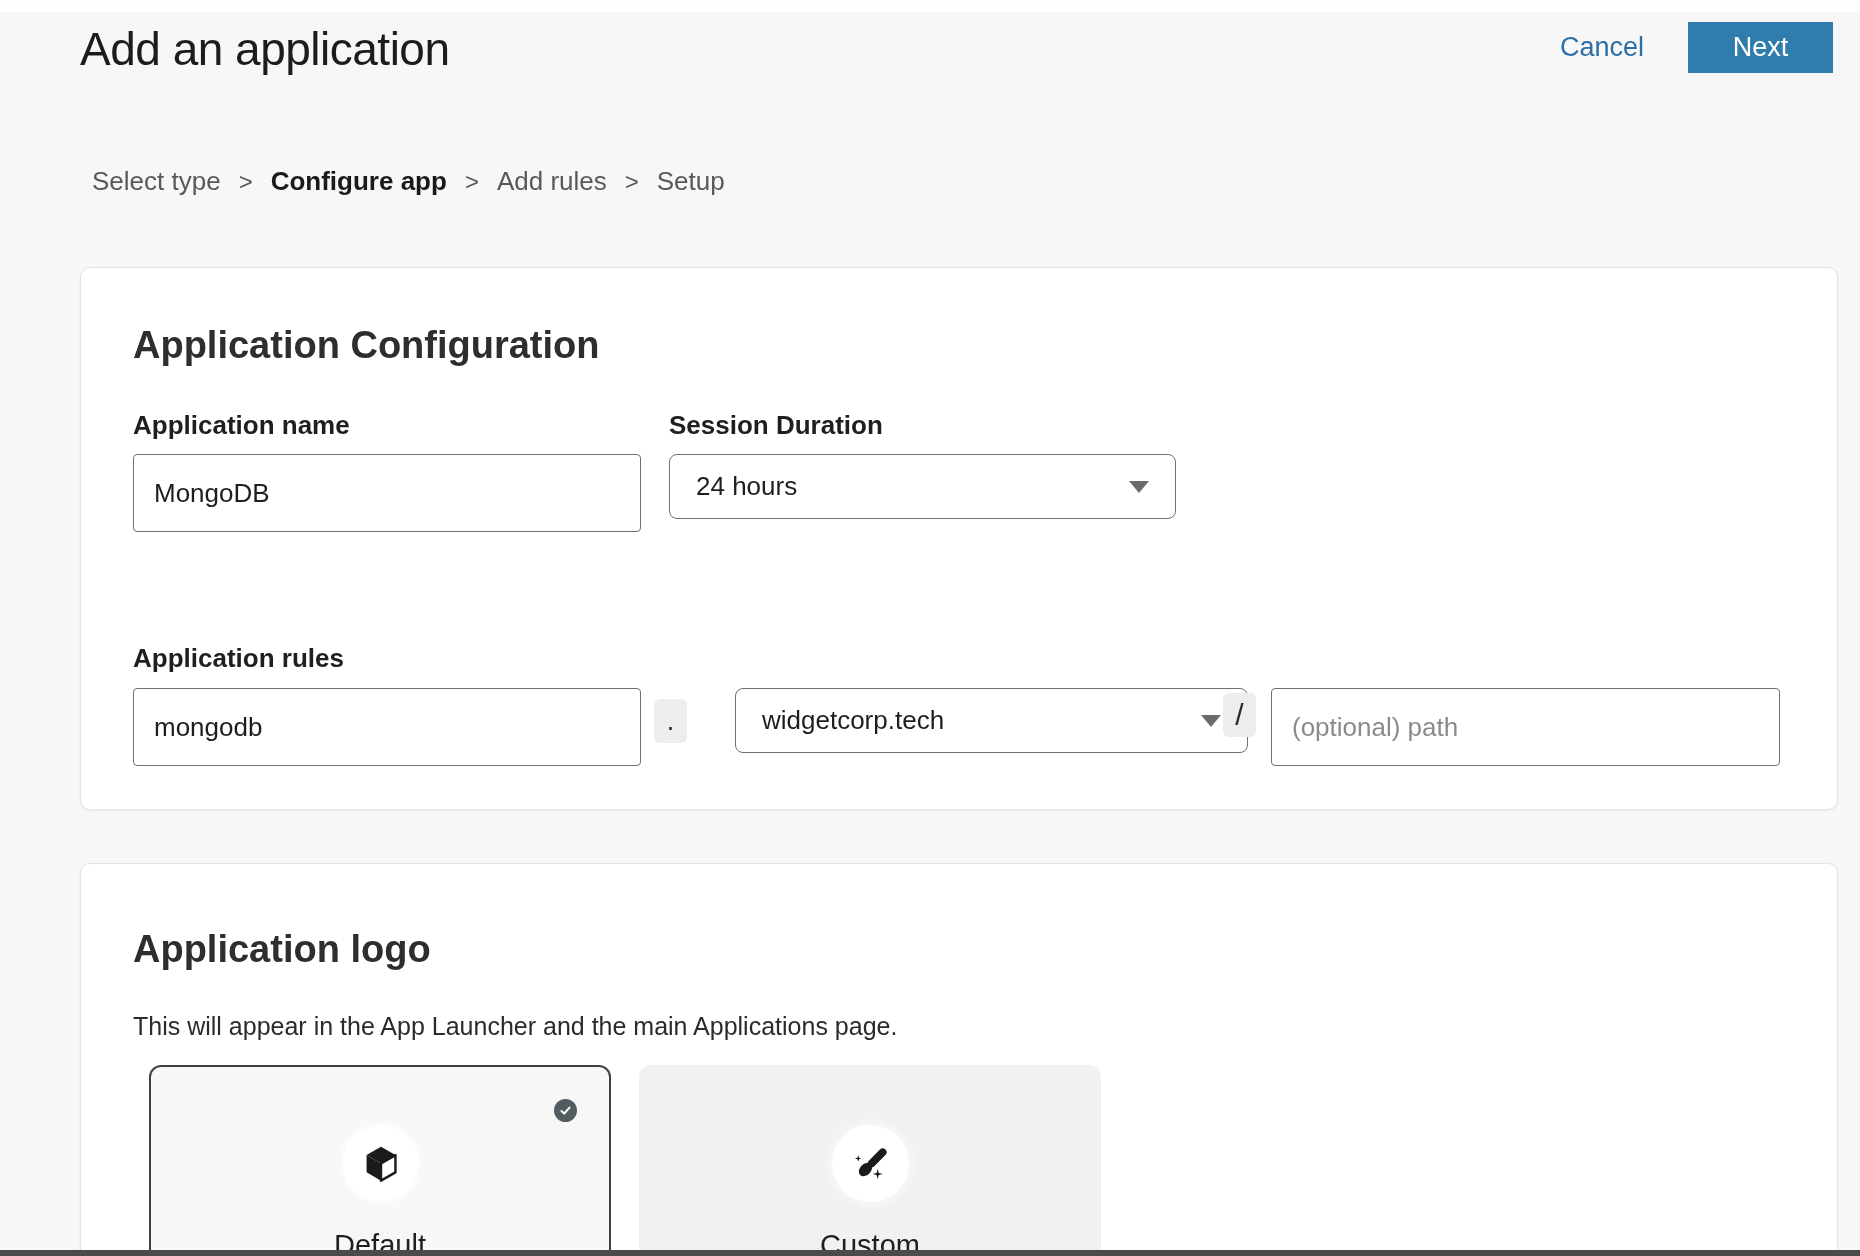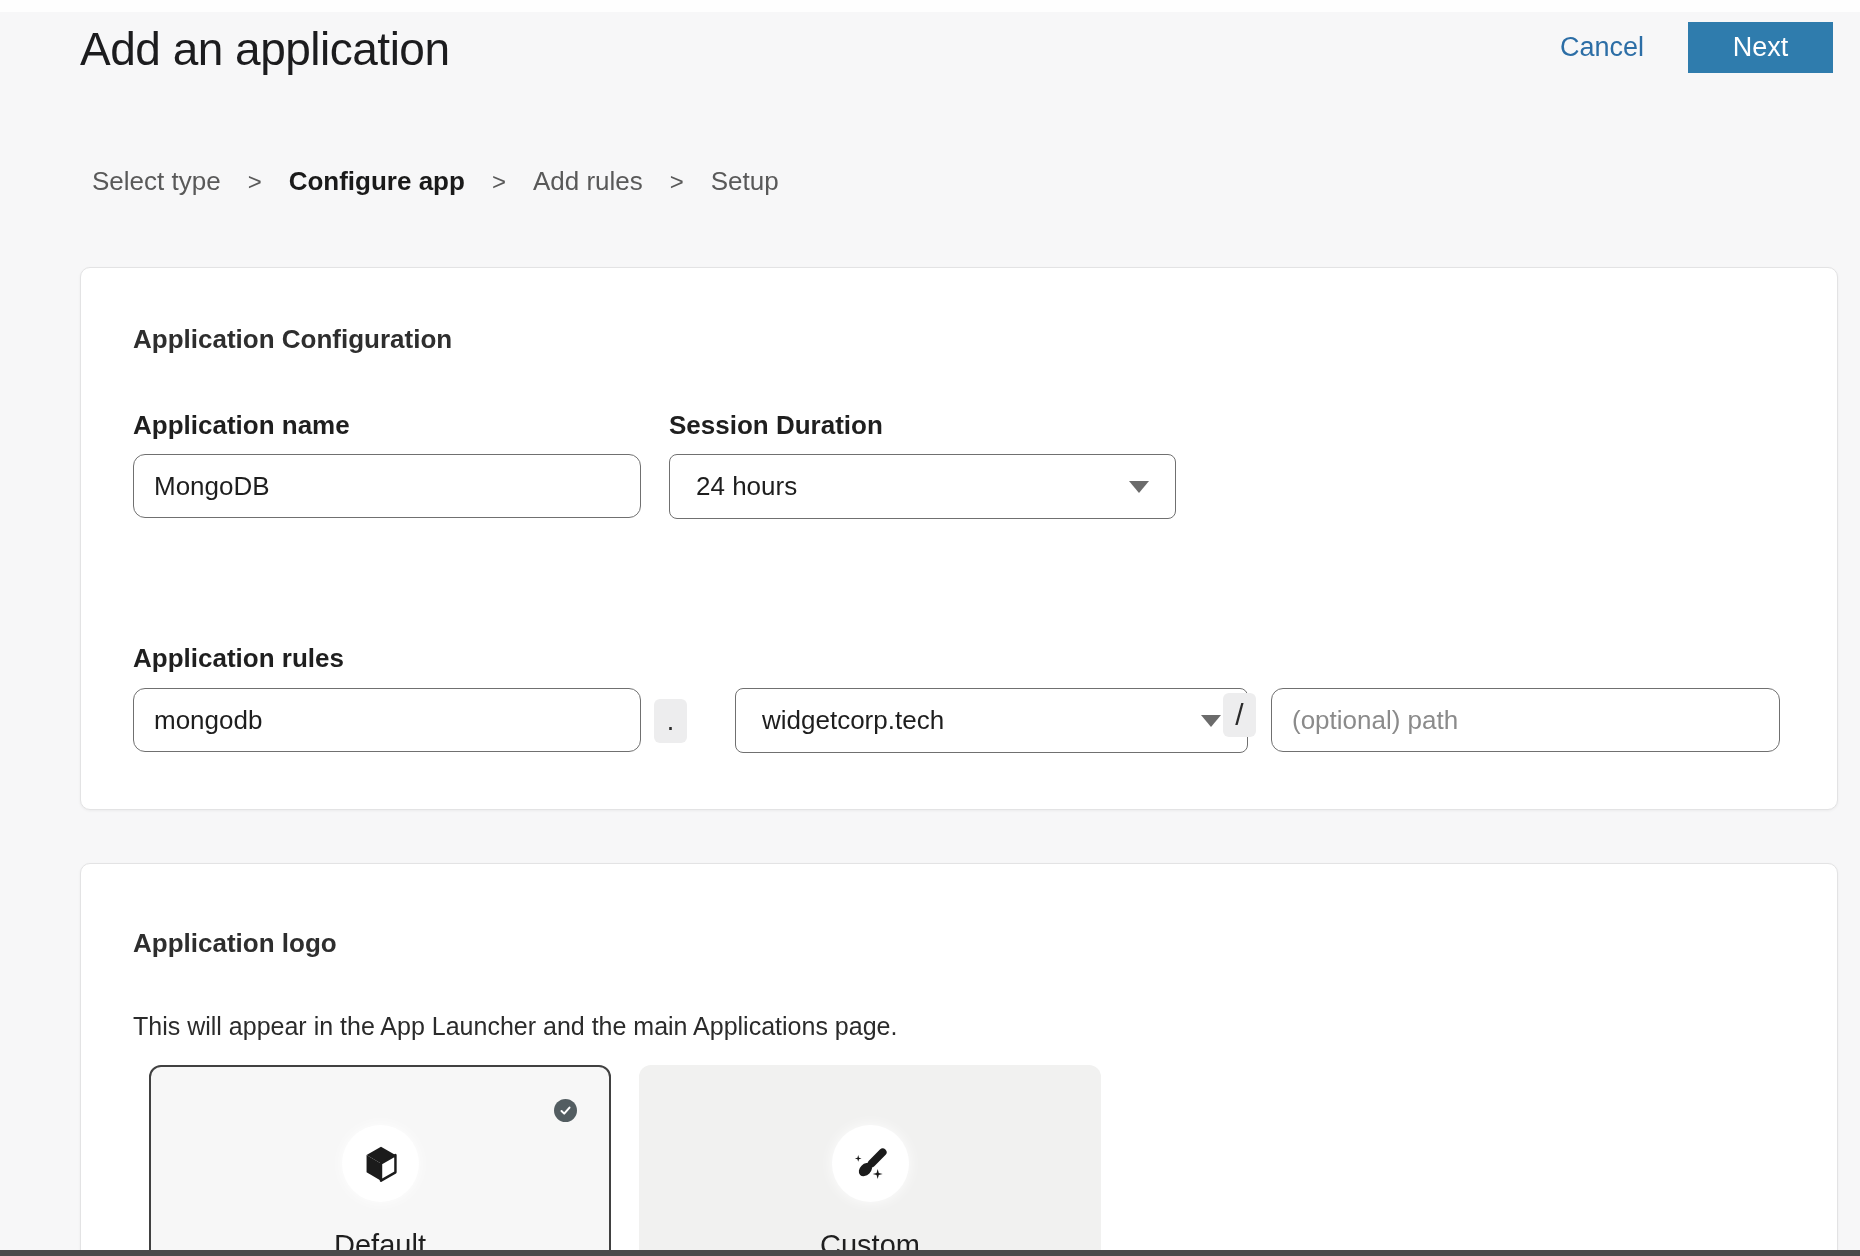--- a/index.html
+++ b/index.html
@@ -36,54 +36,54 @@
     width: 145px; height: 51px;
     background: #2f7cad; color: #ffffff;
     border: none; border-radius: 0;
     font-size: 27px; font-family: inherit; cursor: pointer;
     display: flex; align-items: center; justify-content: center;
   }
 
   
   .breadcrumb {
     position: absolute; left: 92px; top: 166px;
-    display: flex; align-items: center; gap: 27px;
+    display: flex; align-items: center; gap: 18px;
     font-size: 26px; color: #595959;
   }
   .crumb { cursor: pointer; }
   .crumb.active { font-weight: 700; color: #1a1a1a; }
   .crumb-sep { color: #595959; font-size: 24px; }
 
   
   .card {
     position: absolute; left: 80px; width: 1758px;
     background: #ffffff;
     border: 1px solid #e3e3e4;
     border-radius: 10px;
     box-shadow: 0 1px 3px rgba(0,0,0,0.05);
   }
   .card-config { top: 267px; height: 543px; }
   .card-logo   { top: 863px; height: 500px; }
 
   .section-heading {
     position: absolute; left: 52px;
-    font-size: 26px; font-weight: 700; color: #2e2e2e;
+    font-size: 38px; font-weight: 700; color: #2e2e2e;
   }
   .card-config .section-heading { top: 56px; }
   .card-logo   .section-heading { top: 64px; }
 
   .field-label {
     position: absolute;
     font-size: 26px; font-weight: 700; color: #1f1f1f;
   }
 
   .text-input {
     position: absolute;
-    height: 64px;
-    border: 1.5px solid #707070; border-radius: 12px;
+    height: 78px;
+    border: 1.5px solid #707070; border-radius: 4px;
     background: #ffffff;
     font-size: 26px; color: #1e1e1e; font-family: inherit;
     padding: 0 20px;
   }
   .text-input::placeholder { color: #8b8b8b; }
 
   .select-box {
     position: absolute;
     height: 65px;
     border: 1.5px solid #707070; border-radius: 8px;

